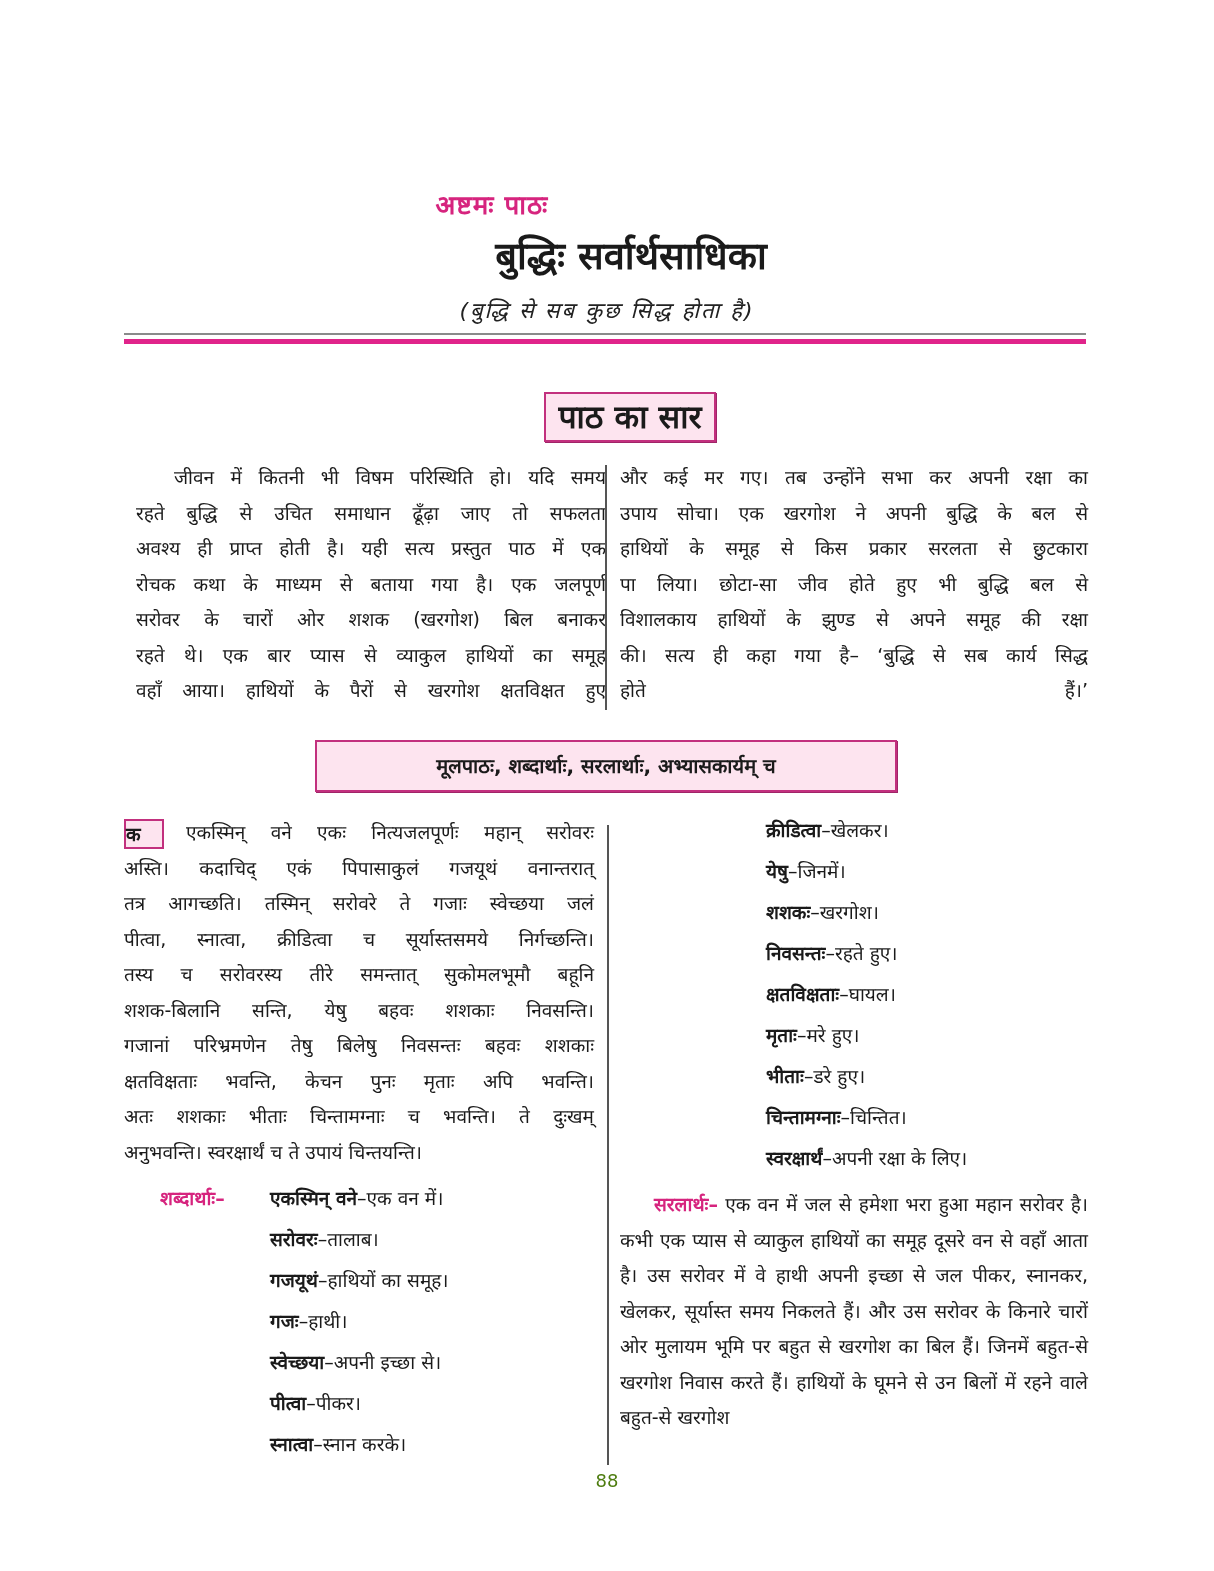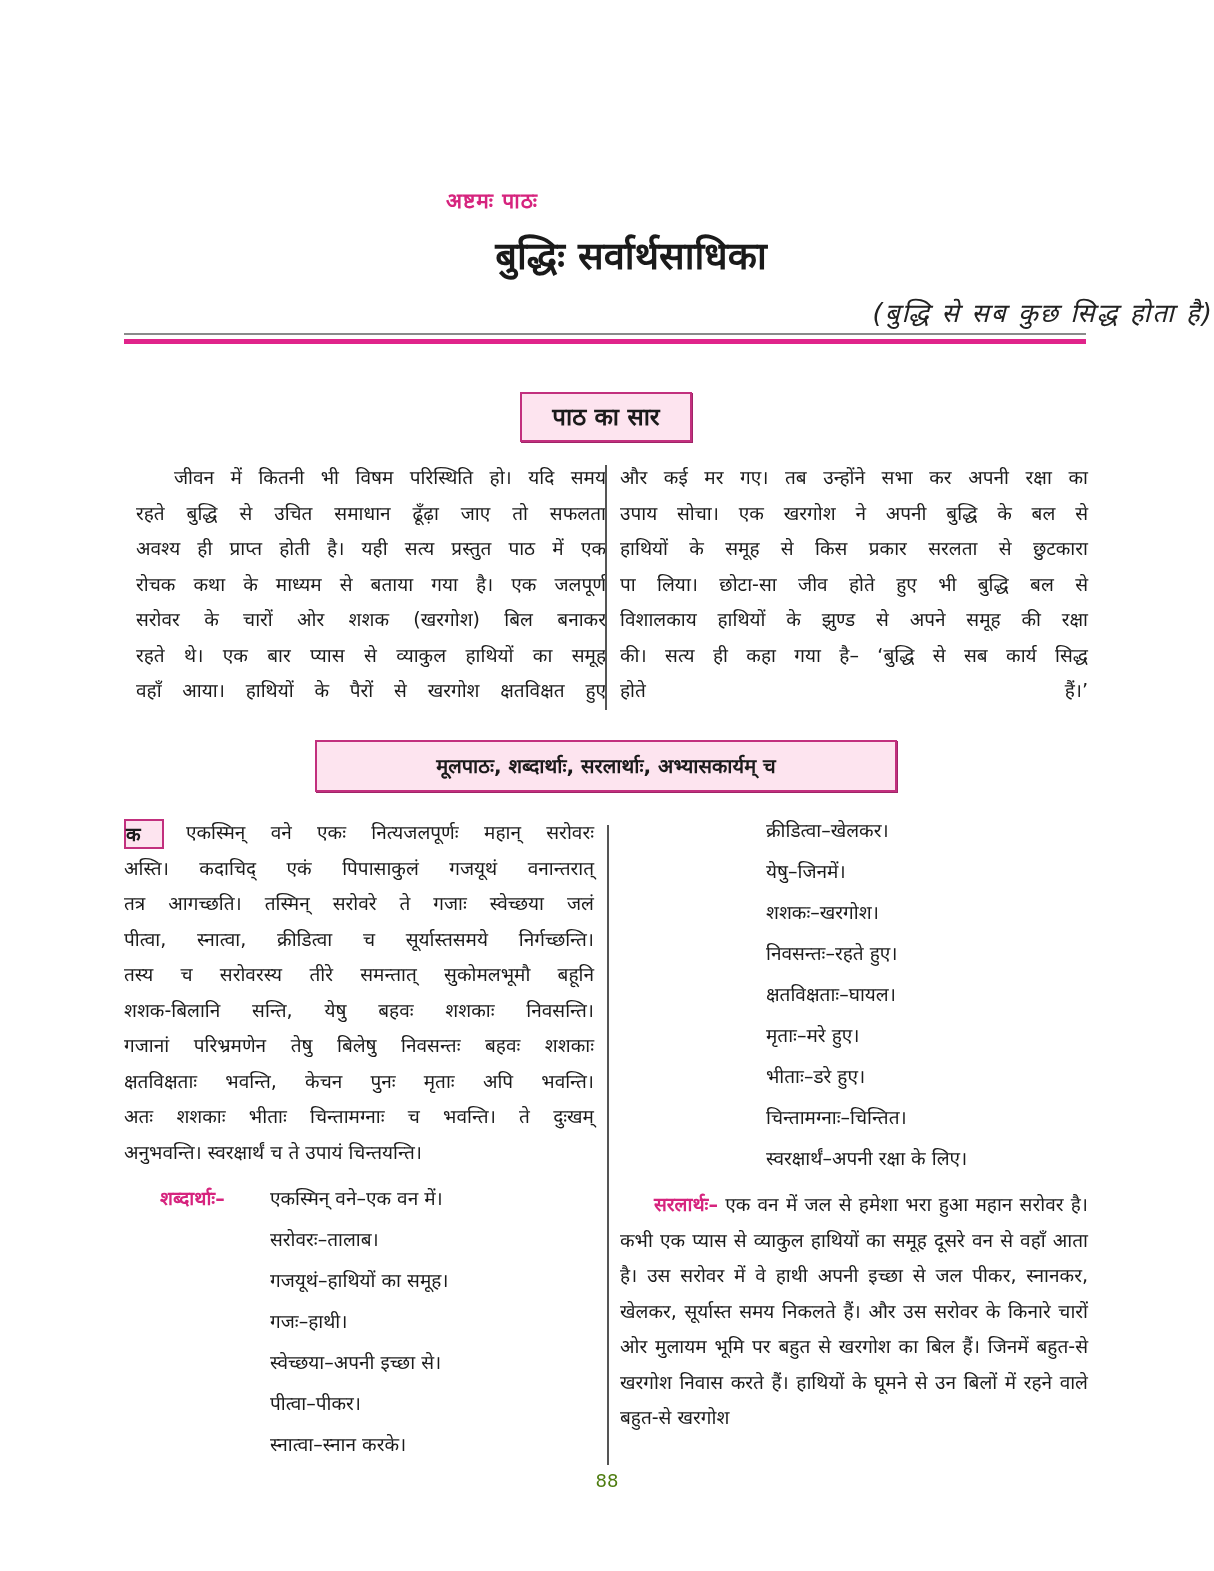--- a/index.html
+++ b/index.html
@@ -3,46 +3,46 @@
   <meta charset="utf-8">
   <style>
     html, body { margin: 0; padding: 0; background: #ffffff; }
     body {
       width: 1214px; height: 1571px; position: relative; overflow: hidden;
       font-family: "DejaVu Sans", "Liberation Sans", sans-serif;
       color: #1a1a1a;
     }
     .lesson-num {
       position: absolute; left: 0; width: 984px; top: 186px;
-      text-align: center; font-size: 21px; color: #d6247e; font-weight: bold;
+      text-align: center; font-size: 26px; color: #d6247e; font-weight: bold;
       letter-spacing: 1px;
     }
     .title {
       position: absolute; left: 0; width: 1214px; top: 228px;
       text-align: center; font-size: 38px; font-weight: bold; color: #1a1a1a; margin-left: 24px;
     }
     .subtitle {
       position: absolute; left: 0; width: 1214px; top: 294px;
-      text-align: right; font-size: 26px; font-style: italic; color: #222;
+      text-align: center; font-size: 22px; font-style: italic; color: #222;
       letter-spacing: 2px;
     }
     .rule-gray {
       position: absolute; left: 124px; width: 962px; top: 333px; height: 2px;
       background: #8a8a8a;
     }
     .rule-pink {
       position: absolute; left: 124px; width: 962px; top: 339px; height: 5px;
       background: #e0248a;
     }
     .box-heading {
       position: absolute; background: #fde4ef; border: 2px solid #c2307e;
       box-shadow: 1px 1px 0 #a02468;
       text-align: center; font-weight: bold; color: #1a1a1a;
     }
-    .box-sar { left: 520px; top: 392px; width: 168px; height: 46px; line-height: 46px; font-size: 24px; }
+    .box-sar { left: 544px; top: 392px; width: 168px; height: 46px; line-height: 46px; font-size: 32px; }
     .box-mool { left: 315px; top: 740px; width: 578px; height: 48px; line-height: 48px; font-size: 20px; }
     .para-col {
       position: absolute; font-size: 19px; line-height: 35.5px;
       text-align: justify; text-align-last: justify; color: #1a1a1a;
     }
     .para-col .last { text-align-last: left; }
     .sar-left { left: 136px; top: 460px; width: 470px; }
     .sar-right { left: 620px; top: 460px; width: 468px; }
     .vdiv {
       position: absolute; width: 2px; background: #555;
@@ -56,21 +56,21 @@
       width: 36px; height: 26px; line-height: 26px; text-align: center;
       font-weight: bold; font-size: 19px; margin-right: 22px; vertical-align: middle;
     }
     .gloss-block {
       position: absolute; font-size: 19px; line-height: 41px; color: #1a1a1a;
     }
     .gloss-left { left: 160px; top: 1178px; }
     .gloss-left .lbl { color: #d6247e; font-weight: bold; display: inline-block; width: 110px; }
     .gloss-left .indent { display: inline-block; width: 110px; }
     .gloss-right { left: 766px; top: 810px; }
-    .gloss-item .term { font-weight: normal; }
+    .gloss-item .term { font-weight: bold; }
     .saral {
       position: absolute; left: 620px; top: 1187px; width: 468px;
       font-size: 19px; line-height: 35.5px; text-align: justify; color: #1a1a1a;
     }
     .saral .lbl { color: #d6247e; font-weight: bold; }
     .page-num {
       position: absolute; left: 0; width: 1214px; top: 1470px;
       text-align: center; font-size: 18px; color: #4d7c0f;
     }
   </style>

